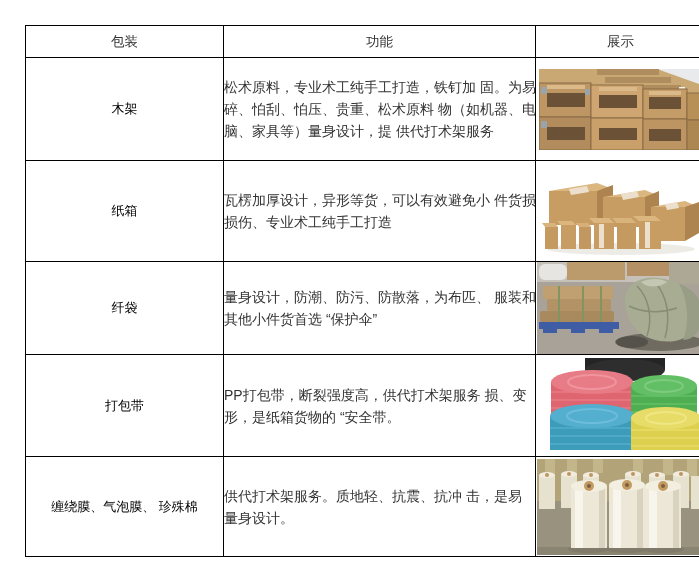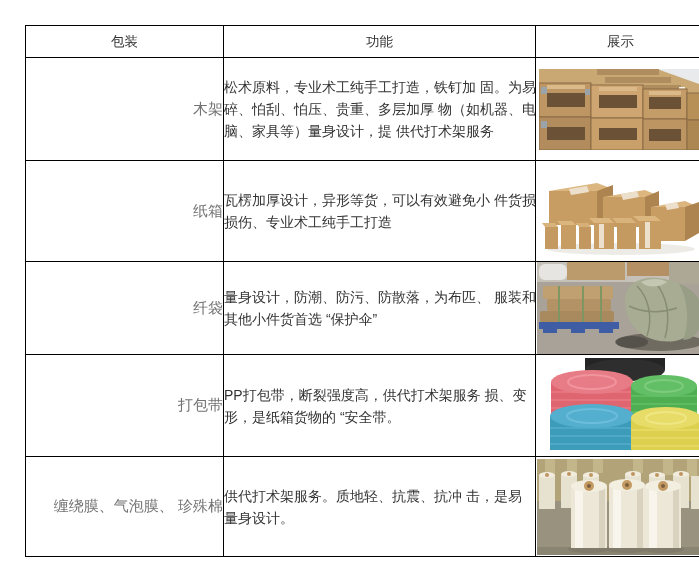--- a/index.html
+++ b/index.html
@@ -8,21 +8,21 @@
     font-family:"Liberation Sans",sans-serif;color:#333333;
   }
   table.pkg{
     border-collapse:collapse;table-layout:fixed;
     margin:25px;width:680px;
   }
   .pkg th,.pkg td{border:1px solid #000000;padding:0;vertical-align:middle;}
   .pkg th{
     height:31px;font-weight:400;font-size:13.5px;color:#333;text-align:center;
   }
-  .pack-cell{text-align:right;font-size:15px;color:#737373;}
+  .pack-cell{text-align:center;font-size:13px;color:#000000;}
   .func-cell{padding:0 3px 0 4px;}
   .func-line{
     white-space:nowrap;overflow:hidden;
     font-size:14px;line-height:22px;color:#333;
   }
   .show-cell{text-align:center;}
   svg.photo{display:block;margin:0 auto;}
   .r1{height:103px;} .r2{height:101px;} .r3{height:90px;}
   .r4{height:102px;} .r5{height:100px;}
 </style>
@@ -39,21 +39,21 @@
       <tr>
     <th>包装</th>
     <th>功能</th>
     <th>展示</th>
   </tr>
 
   <tr class="r1">
     <td class="pack-cell">木架</td>
     <td class="func-cell">
       <div class="func-line">松术原料，专业术工纯手工打造，铁钉加 固。为易</div>
-      <div class="func-line">碎、怕刮、怕压、贵重、多层加厚 物（如机器、电</div>
+      <div class="func-line">碎、怕刮、怕压、贵重、松术原料 物（如机器、电</div>
       <div class="func-line">脑、家具等）量身设计，提 供代打术架服务</div>
     </td>
     <td class="show-cell">
       <svg class="photo" width="163" height="81" viewBox="0 0 163 81">
         <rect width="163" height="81" fill="#c9a873"></rect>
         <polygon points="118,0 163,0 163,16" fill="#e9eaeb"></polygon>
         <g fill="#b08d5e">
               <rect x="58" y="0" width="62" height="6"></rect>
               <rect x="66" y="8" width="66" height="6"></rect>
               <rect x="72" y="16" width="70" height="5"></rect>

